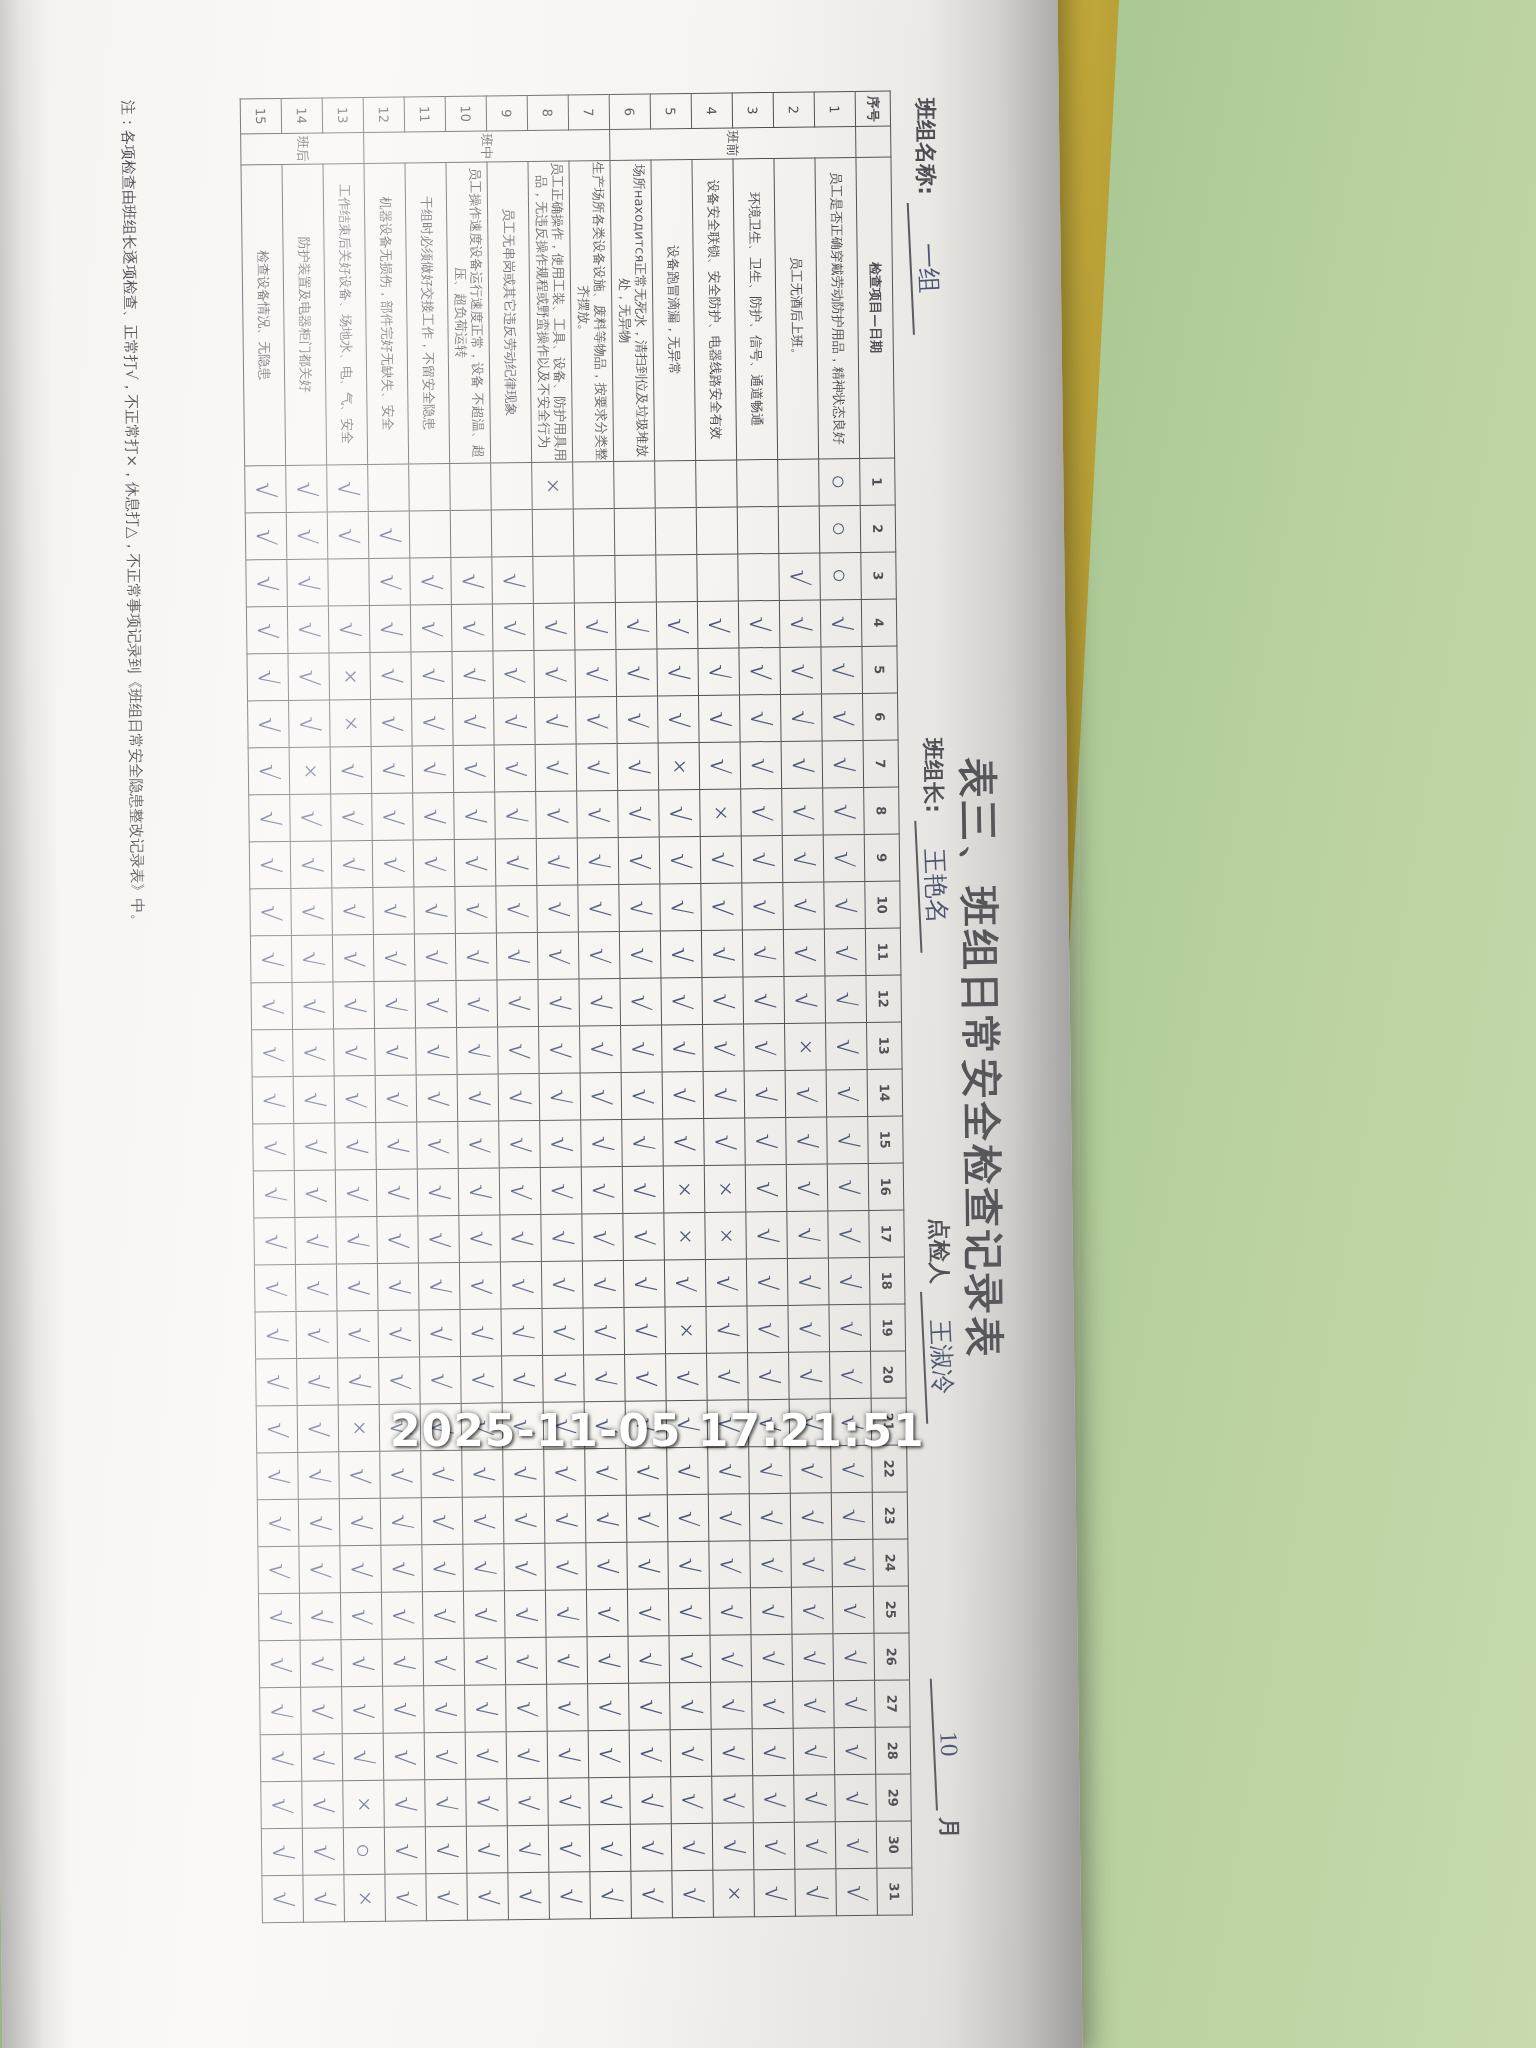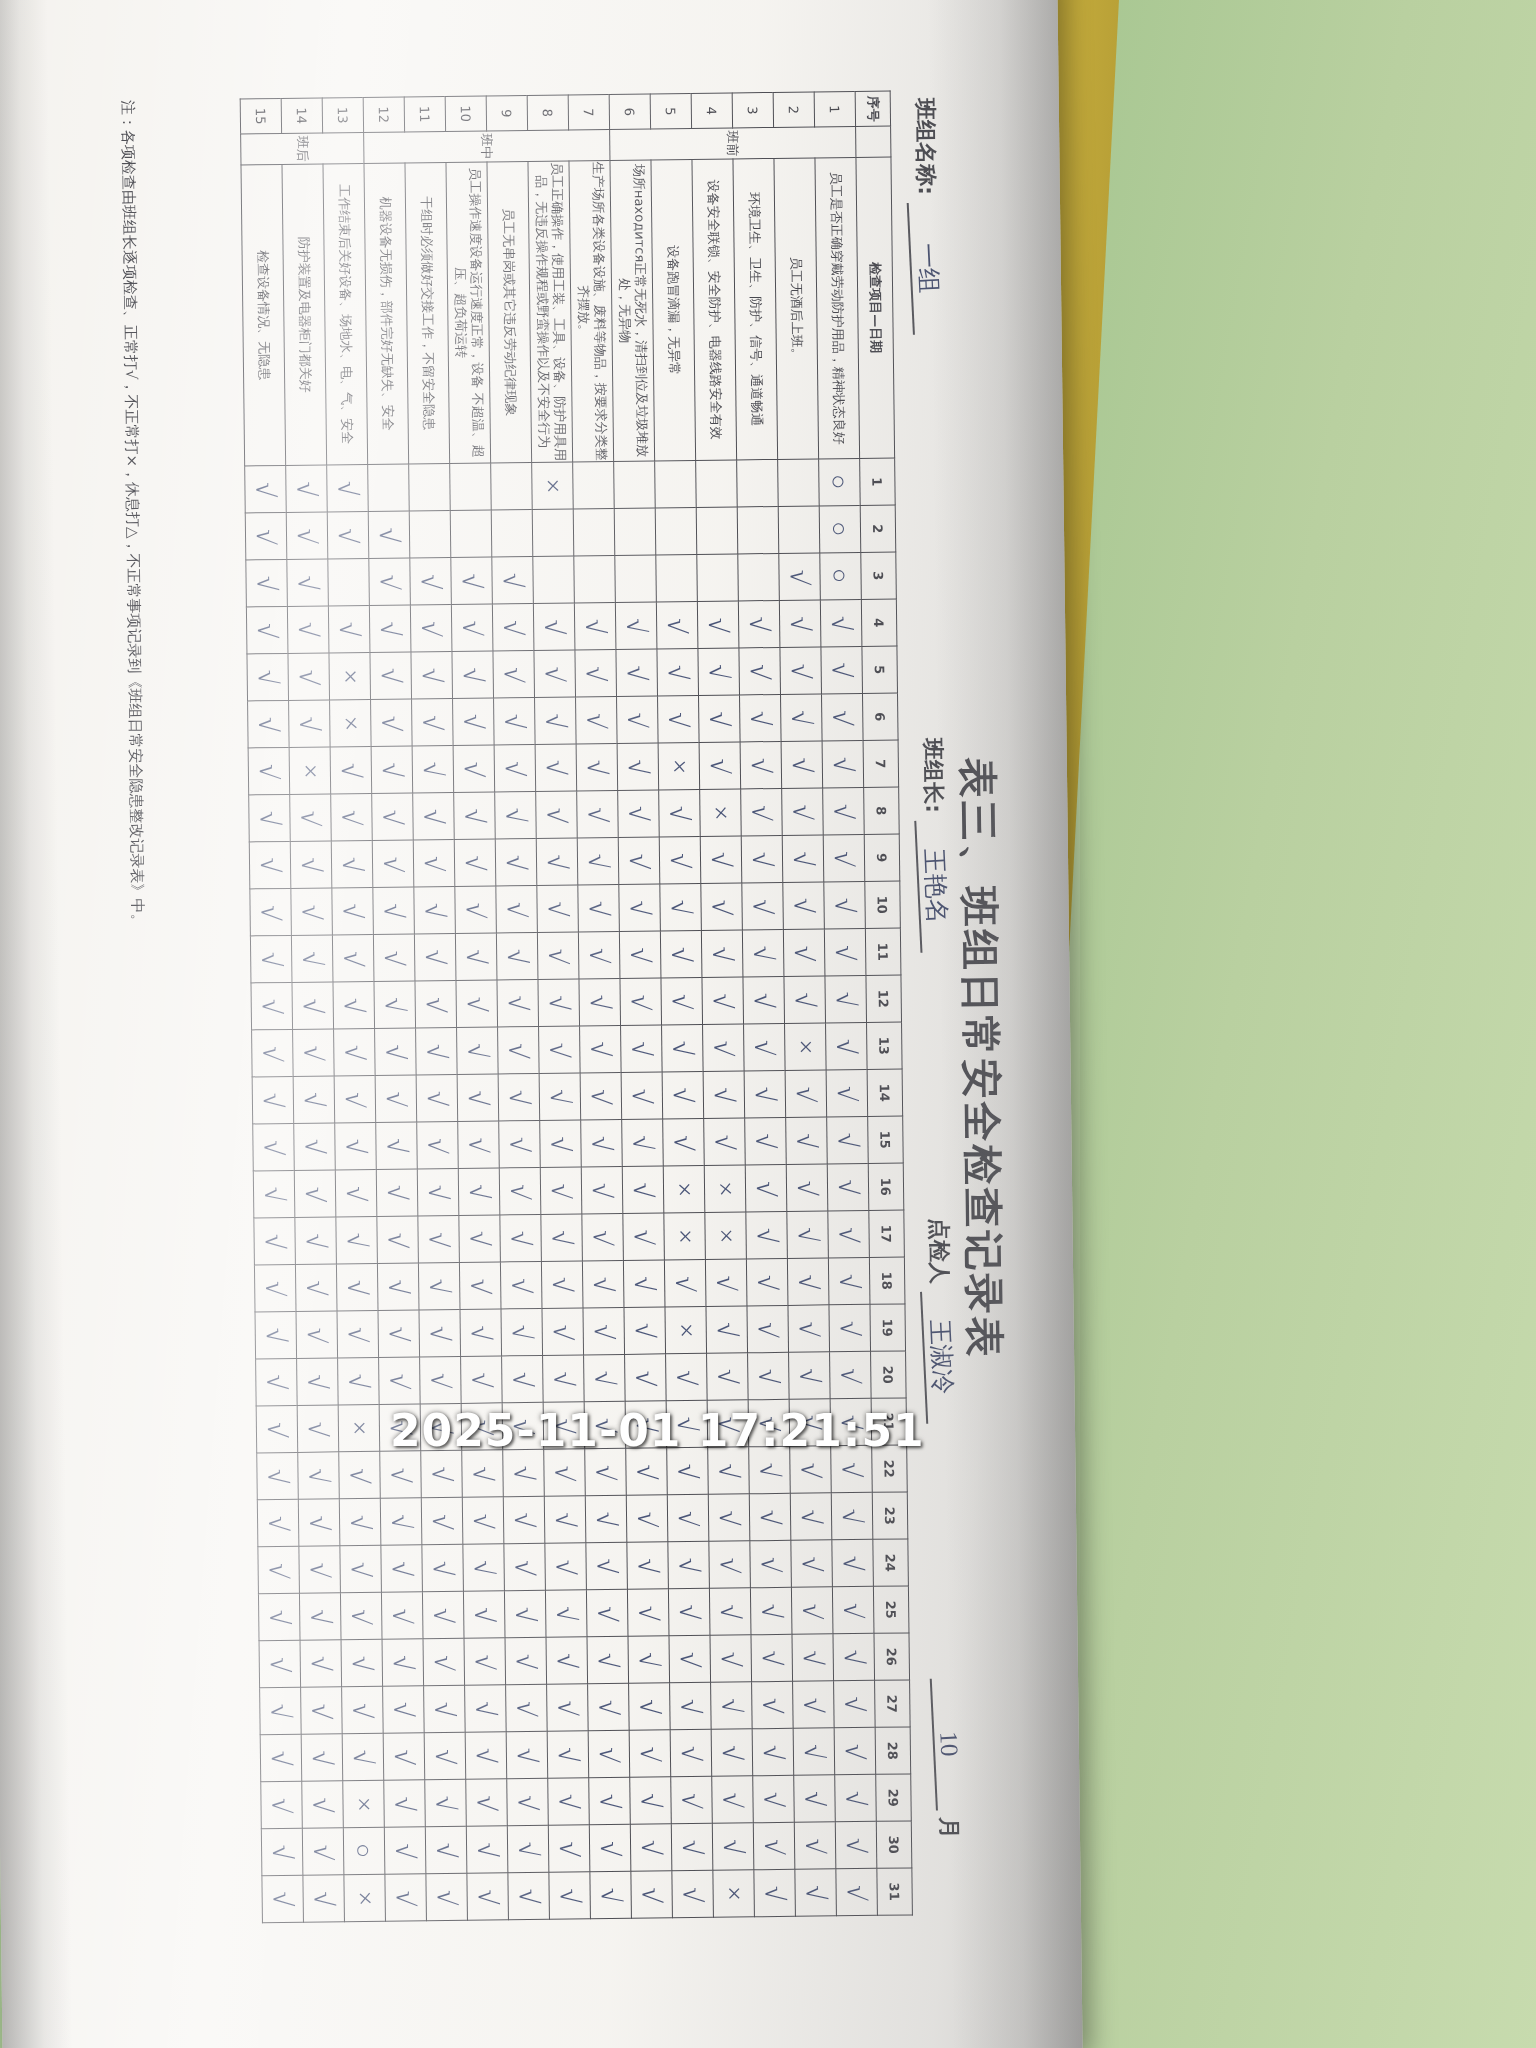--- a/index.html
+++ b/index.html
@@ -803,14 +803,14 @@
       <div id="notes">
         <div class="n-line">注：各项检查由班组长逐项检查、正常打√，不正常打×，休息打△，不正常事项记录到《班组日常安全隐患整改记录表》中。</div>
       </div>
     </div>
 
     <div id="paper-sheen"></div>
     <div id="spine-shadow"></div>
     <div id="page-curl-right"></div>
   </div>
 
-  <div id="timestamp">2025-11-01 17:21:51</div>
+  <div id="timestamp">2025-11-05 17:21:51</div>
 </div>
 
 </body></html>

